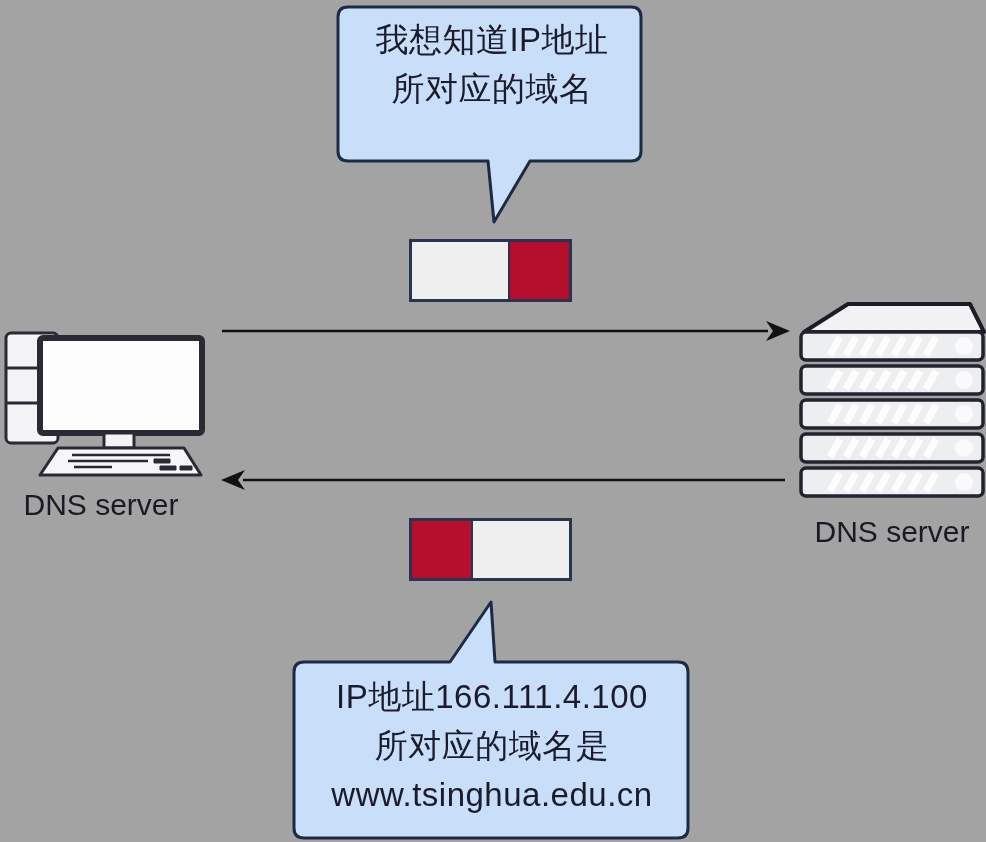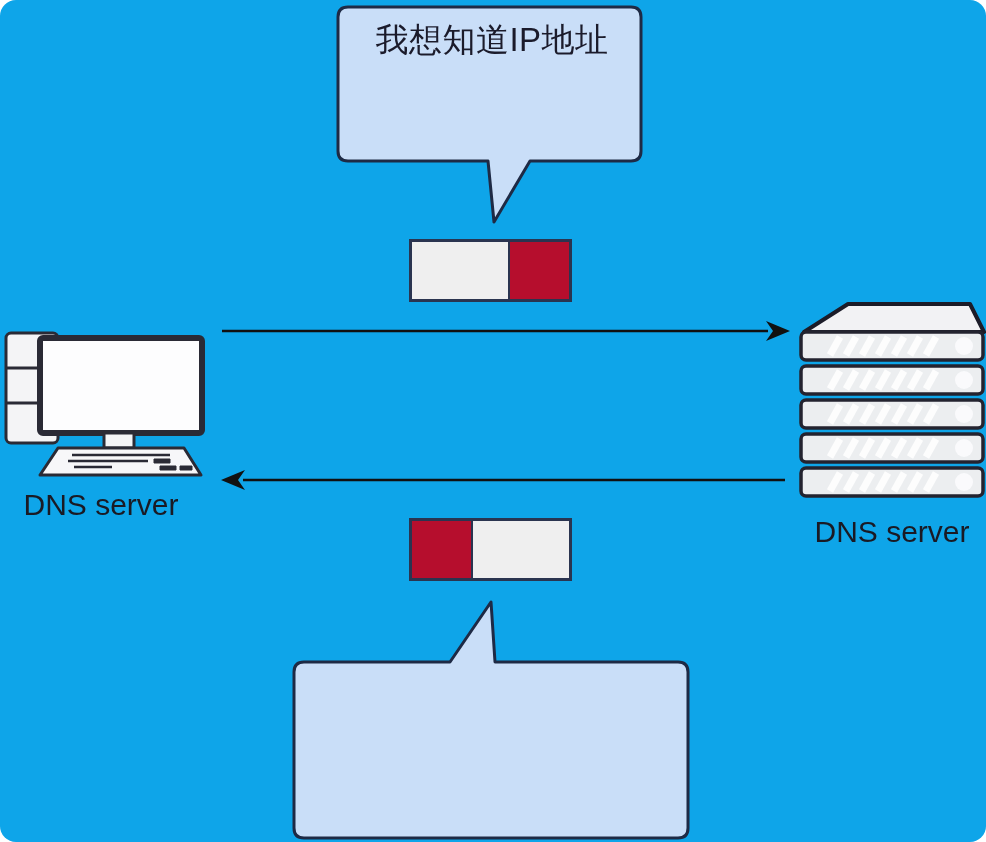--- a/index.html
+++ b/index.html
@@ -4,23 +4,22 @@
 <style>
   * { margin: 0; padding: 0; box-sizing: border-box; }
   body {
     font-family: "Liberation Sans", "DejaVu Sans", sans-serif;
     background: #ffffff;
   }
   .canvas {
     position: relative;
     width: 986px;
     height: 842px;
-    background: #0ea5e9;
+    background: #a3a3a3;
     overflow: hidden;
-    border-radius: 16px;
   }
   .abs { position: absolute; }
 
   
   .bubble-svg { display: block; }
   .bubble-text {
     position: absolute;
     text-align: center;
     font-size: 33px;
     line-height: 49px;
@@ -59,20 +58,21 @@
 </head>
 <body>
 
 <div class="canvas">
 
   <svg class="abs bubble-svg" style="left:336px; top:5px;" width="312" height="222" viewBox="0 0 312 222">
     <path d="M 12 2 H 295 Q 305 2 305 12 V 146 Q 305 156 295 156 H 194 L 158 217 L 152 156 H 12 Q 2 156 2 146 V 12 Q 2 2 12 2 Z" fill="#c9def8" stroke="#1e2a45" stroke-width="3" stroke-linejoin="round"></path>
   </svg>
   <div class="bubble-text" style="left:336px; top:15px; width:312px;">
     <div>我想知道IP地址</div>
+    <div>所对应的域名</div>
   </div>
 
   <div class="packet request abs" style="left:409px; top:239px;">
     <div class="seg-gray"></div>
     <div class="seg-red"></div>
   </div>
 
   <div class="packet response abs" style="left:409px; top:518px;">
     <div class="seg-red"></div>
     <div class="seg-gray"></div>
@@ -175,14 +175,19 @@
         </g>
         <circle cx="166" cy="52" r="9" fill="#fafafc"></circle>
       </g>
     </g>
   </svg>
   <div class="endpoint-label" style="left:798px; top:515px; width:188px;">DNS server</div>
 
   <svg class="abs bubble-svg" style="left:292px; top:598px;" width="400" height="244" viewBox="0 0 400 244">
     <path d="M 12 64 H 158 L 199 4 L 203 64 H 386 Q 396 64 396 74 V 230 Q 396 240 386 240 H 12 Q 2 240 2 230 V 74 Q 2 64 12 64 Z" fill="#c9def8" stroke="#1e2a45" stroke-width="3" stroke-linejoin="round"></path>
   </svg>
+  <div class="bubble-text" style="left:292px; top:672px; width:400px;">
+    <div>IP地址166.111.4.100</div>
+    <div>所对应的域名是</div>
+    <div>www.tsinghua.edu.cn</div>
+  </div>
 
 </div>
 
 </body></html>

